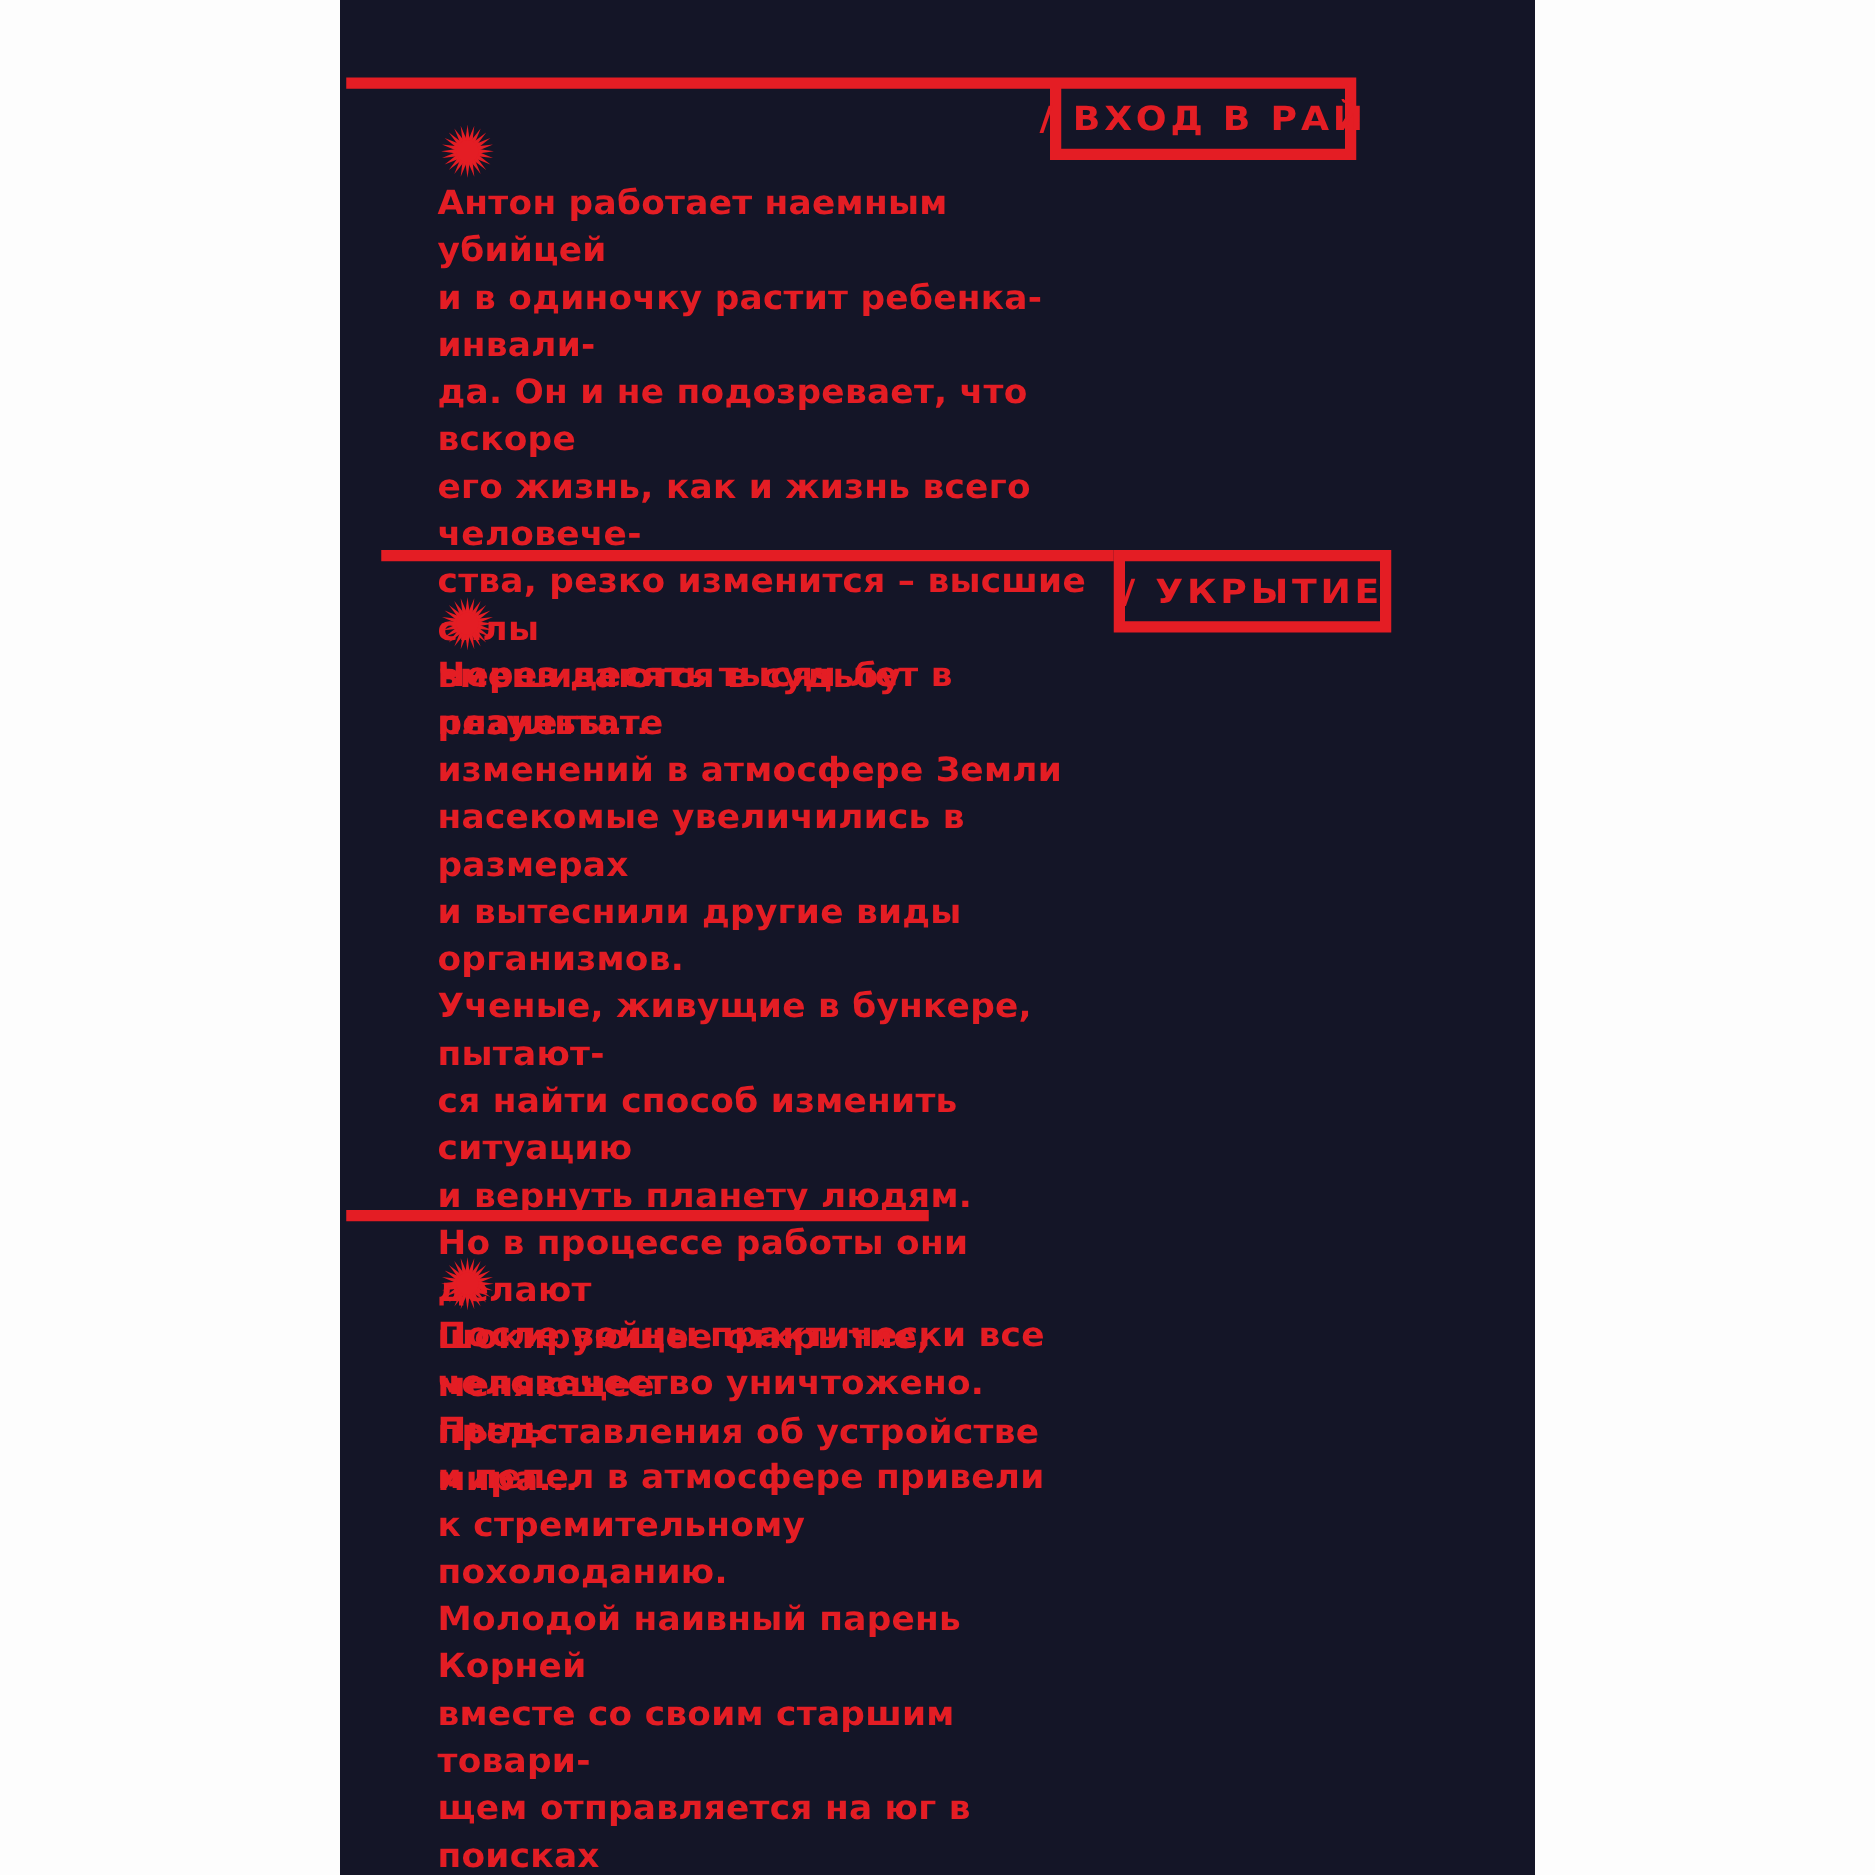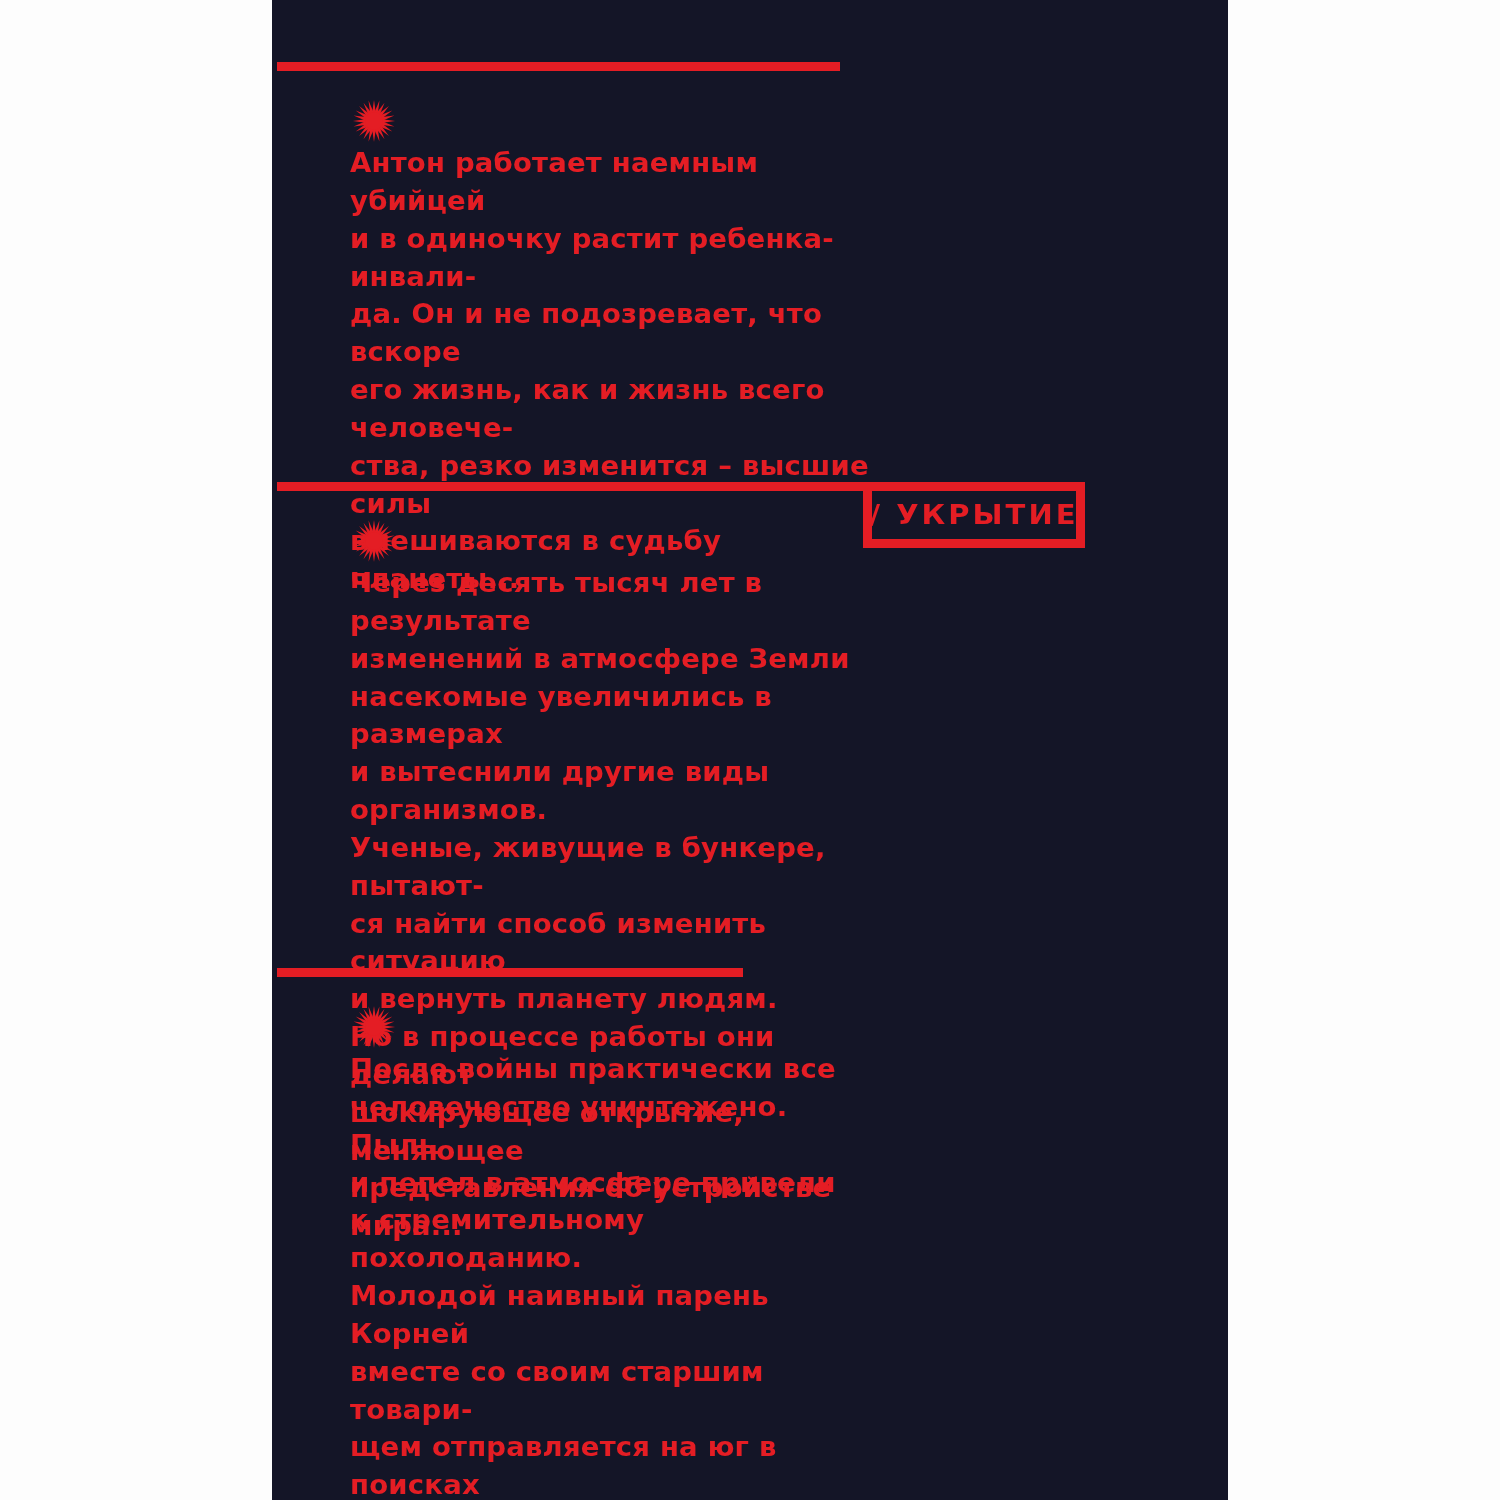--- a/index.html
+++ b/index.html
@@ -95,20 +95,23 @@
 </style>
 </head>
 <body>
 
 <div id="page">
   <div id="panel">
 
     <div class="section" style="top:62px;">
       <div class="head-row">
         <div class="rule" style="width:563px;"></div>
+        <div class="tag-box" style="left:568px; width:245px;">
+          <span class="tag-label">/ ВХОД В РАЙ</span>
+        </div>
       </div>
       <div class="burst" style="left:80px; top:37px;">
         <svg viewBox="0 0 100 100" xmlns="http://www.w3.org/2000/svg">
           <g fill="#e41d24">
             <circle cx="50" cy="50" r="23"></circle>
             <g id="sp1">
               <polygon points="50,2 54,30 46,30"></polygon>
             </g>
             <g>
               <polygon points="50,2 54,30 46,30" transform="rotate(15 50 50)"></polygon>
@@ -139,21 +142,21 @@
         </svg>
       </div>
       <div class="copy" style="top:82px;">Антон работает наемным убийцей
 и в одиночку растит ребенка-инвали-
 да. Он и не подозревает, что вскоре
 его жизнь, как и жизнь всего человече-
 ства, резко изменится – высшие силы
 вмешиваются в судьбу планеты...</div>
     </div>
 
-    <div class="section" style="top:482px;">
+    <div class="section" style="top:440px;padding-left:28px;">
       <div class="head-row">
         <div class="rule" style="width:586px;"></div>
         <div class="tag-box" style="left:591px; width:222px;">
           <span class="tag-label">/ УКРЫТИЕ</span>
         </div>
       </div>
       <div class="burst" style="left:80px; top:37px;">
         <svg viewBox="0 0 100 100" xmlns="http://www.w3.org/2000/svg">
           <g fill="#e41d24">
             <circle cx="50" cy="50" r="23"></circle>

